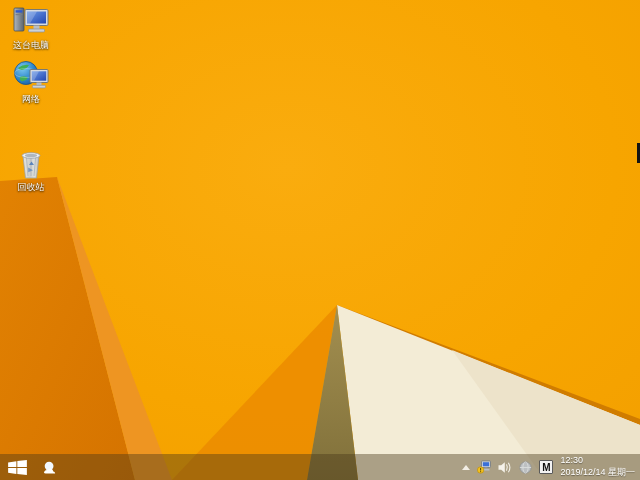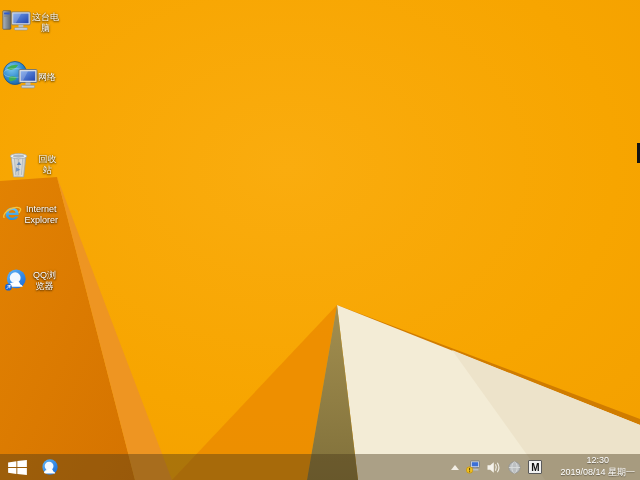--- a/index.html
+++ b/index.html
@@ -6,21 +6,21 @@
   body{
     width:640px;height:480px;overflow:hidden;position:relative;
     font-family:"Liberation Sans","DejaVu Sans",sans-serif;
     -webkit-font-smoothing:antialiased;
   }
   #desktop{position:absolute;inset:0;width:640px;height:480px;}
   #wallpaper{position:absolute;inset:0;}
   
   .desk-icon{
     position:absolute;left:2px;width:58px;
-    display:flex;flex-direction:row;align-items:center;
+    display:flex;flex-direction:column;align-items:center;
     cursor:default;
   }
   .desk-icon .art{width:36px;height:32px;display:block;}
   .desk-icon .lbl{
     margin-top:2px;max-width:56px;
     color:#fff;font-size:9px;line-height:1.2;text-align:center;
     text-shadow:0 1px 2px rgba(0,0,0,.75),0 0 2px rgba(0,0,0,.5);
     word-wrap:break-word;
   }
   
@@ -40,22 +40,22 @@
   .chevron{
     width:0;height:0;border-left:4px solid transparent;border-right:4px solid transparent;
     border-bottom:5px solid #f5f2ea;opacity:.95;
   }
   .ime-box{
     width:14px;height:14px;background:#f2f2f2;border:1px solid #5a5a5a;
     color:#111;font-size:10px;font-weight:bold;line-height:14px;text-align:center;
     box-sizing:border-box;border-radius:1px;
   }
   #clock{
-    color:#fff;font-size:9px;line-height:1.3;text-align:center;
-    text-shadow:0 1px 1px rgba(0,0,0,.4);white-space:nowrap;margin-left:11px;
+    color:#fff;font-size:9px;line-height:1.3;text-align:left;
+    text-shadow:0 1px 1px rgba(0,0,0,.4);white-space:nowrap;margin-left:0;
   }
   
   #cursor-mark{
     position:absolute;right:0;top:143px;width:3px;height:20px;background:#141414;
   }
 </style>
 </head>
 <body>
 
 <div id="desktop">
@@ -148,50 +148,21 @@
       <path d="M18,10 L18,28" stroke="#A8B0B7" stroke-width="0.8" fill="none"></path>
       <path d="M22.5,10 L21,28" stroke="#A8B0B7" stroke-width="0.8" fill="none"></path>
       <ellipse cx="18" cy="7.5" rx="9" ry="2.8" fill="#EDF1F4" stroke="#9AA1A8" stroke-width="0.8"></ellipse>
       <ellipse cx="18" cy="7.5" rx="6.2" ry="1.7" fill="#AEB6BD"></ellipse>
       <path d="M16,17 l2.5,-3.5 2.5,3.5 z" fill="#4A79B8" opacity="0.85"></path>
       <path d="M15.2,19.5 l4.8,2.8 -4.8,2.0 z" fill="#4A79B8" opacity="0.65"></path>
     </svg>
     <div class="lbl">回收站</div>
   </div>
 
-  <div class="desk-icon" style="top:198px">
-    <svg class="art" viewBox="0 0 36 32">
-      <defs>
-        <linearGradient id="ieb" x1="0" y1="0" x2="0" y2="1">
-          <stop offset="0%" stop-color="#6FC4F5"></stop>
-            <stop offset="100%" stop-color="#2590DB"></stop>
-        </linearGradient>
-      </defs>
-      <path d="M18,5 C11,5 6.5,9.8 6.5,16 C6.5,22.2 11.2,26.8 18,26.8 C23,26.8 27,24.4 28.8,20.4 L23.2,20.4 C22,22 20.2,22.8 18,22.8 C14.6,22.8 12.2,20.8 11.8,17.8 L29.4,17.8 C29.5,17.2 29.5,16.6 29.5,16 C29.5,9.8 25,5 18,5 Z M18,9 C21.2,9 23.5,10.8 24,13.6 L12,13.6 C12.6,10.8 14.8,9 18,9 Z" fill="url(#ieb)"></path>
-      <path d="M3.5,22 C1.5,18 7,10.5 14.5,7.2 C22,3.8 30.5,3.2 32.5,6.5 C33.6,8.3 32.3,11 30.2,13.4" fill="none" stroke="#F6C33A" stroke-width="2.4" stroke-linecap="round"></path>
-    </svg>
-    <div class="lbl">Internet Explorer</div>
-  </div>
-
-  <div class="desk-icon" style="top:264px">
-    <svg class="art" viewBox="0 0 36 32">
-      <defs>
-        <linearGradient id="qqg" x1="0" y1="0" x2="1" y2="1">
-          <stop offset="0%" stop-color="#5FB5F7"></stop>
-            <stop offset="100%" stop-color="#1668D8"></stop>
-        </linearGradient>
-      </defs>
-      <circle cx="19" cy="14.5" r="12.5" fill="url(#qqg)"></circle>
-      <circle cx="17.5" cy="13" r="7.2" fill="#F2F8FF"></circle>
-      <path d="M9,23 Q11,18.5 15.5,19.5 Q17,16.5 20.5,17.5 Q24,18.5 24.5,22 Q27,22.5 27.5,25 L12,25 Q9.5,25 9,23 Z" fill="#FFFFFF"></path>
-      <circle cx="8.5" cy="25.5" r="4.5" fill="#1565D8"></circle>
-      <path d="M6.5,27.5 L10.5,23.5 M10.5,23.5 L7.6,23.7 M10.5,23.5 L10.3,26.4" stroke="#FFFFFF" stroke-width="1.1" fill="none" stroke-linecap="round"></path>
-    </svg>
-    <div class="lbl">QQ浏览器</div>
-  </div>
+
 
   <div id="cursor-mark"></div>
 
   <div id="taskbar">
 
     <div id="start-btn" class="tb-btn">
       <svg width="19" height="15" viewBox="0 0 20 16">
         <polygon points="0,2.6 8.8,1.3 8.8,7.5 0,7.5" fill="#FFFFFF"></polygon>
         <polygon points="9.8,1.15 20,0 20,7.5 9.8,7.5" fill="#FFFFFF"></polygon>
         <polygon points="0,8.5 8.8,8.5 8.8,14.8 0,13.5" fill="#FFFFFF"></polygon>
@@ -240,18 +211,18 @@
           <line x1="0.9" y1="6.5" x2="12.1" y2="6.5" stroke="#DADCDC" stroke-width="0.9"></line>
         </svg>
       </div>
 
       <div class="tray-ic">
         <div class="ime-box">M</div>
       </div>
 
       <div id="clock">
         <div>12:30</div>
-        <div>2019/08/14 星期一</div>
+        <div>2019/12/14 星期一</div>
       </div>
 
     </div>
   </div>
 </div>
 
 </body></html>

